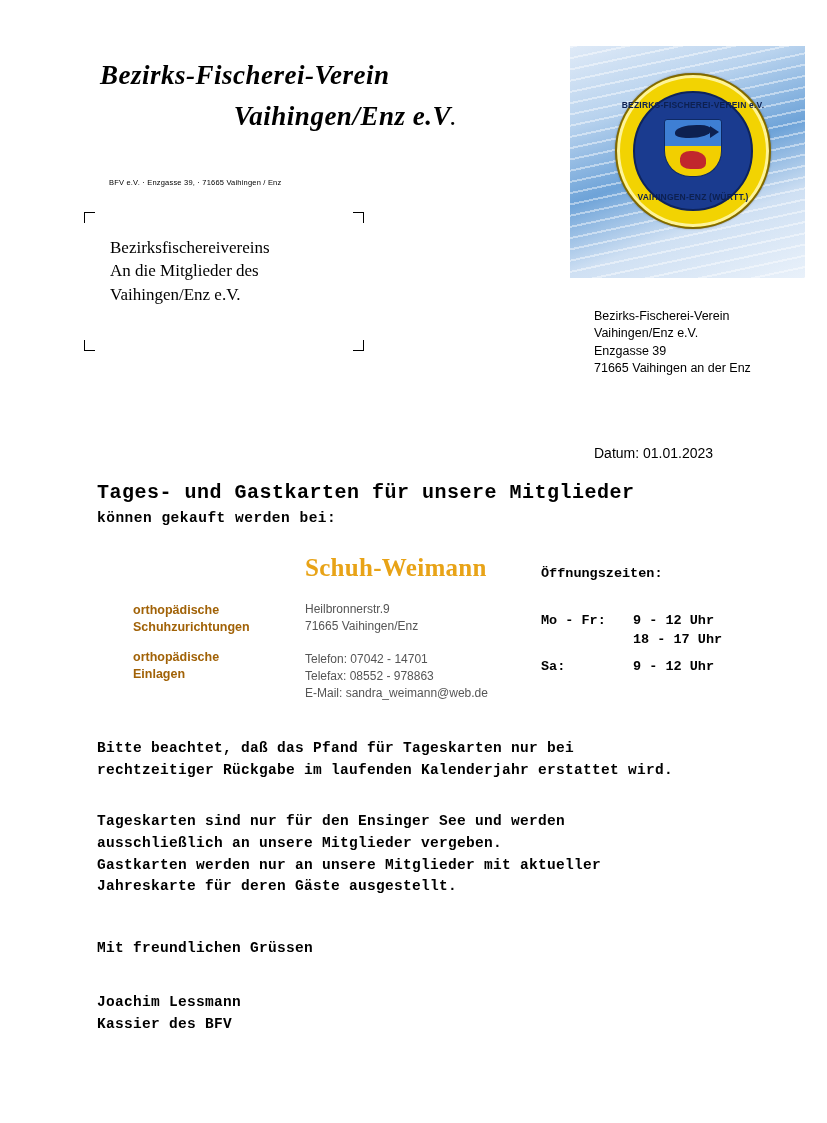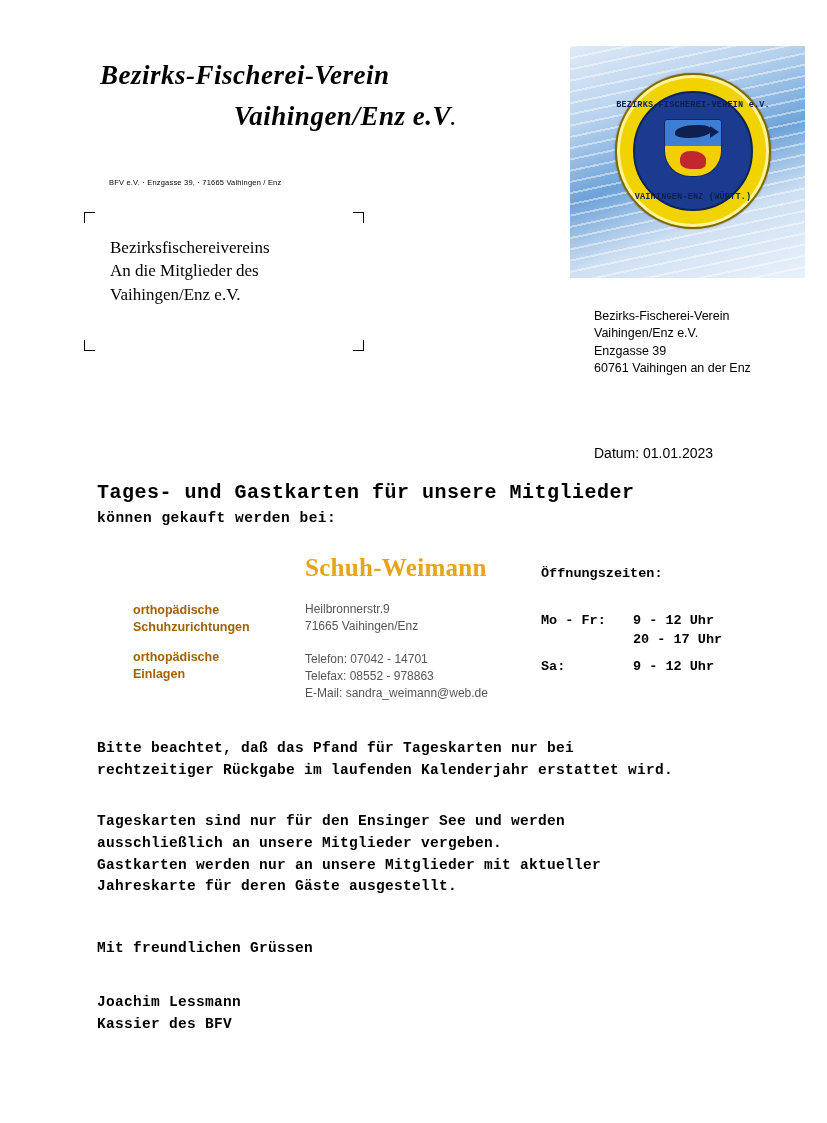--- a/index.html
+++ b/index.html
@@ -121,21 +121,21 @@
     transform: translateX(-50%);
     width: 26px;
     height: 18px;
     background: #c1272d;
     border-radius: 40% 50% 30% 40%;
   }
   .logo-ring-text {
     position: absolute;
     inset: 0;
     color: #0d2050;
-    font-family: Liberation Mono, monospace;
+    font-family: Liberation Sans, sans-serif;
     font-weight: bold;
     font-size: 9px;
   }
   .logo-ring-text span {
     position: absolute;
     white-space: nowrap;
     transform-origin: center;
   }
   .ring-top {
     left: 50%;
@@ -331,21 +331,21 @@
 <div class="address-block">
   <div>Bezirksfischereivereins</div>
   <div>An die Mitglieder des</div>
   <div>Vaihingen/Enz e.V.</div>
 </div>
 
 <div class="org-contact">
   <div>Bezirks-Fischerei-Verein</div>
   <div>Vaihingen/Enz e.V.</div>
   <div>Enzgasse 39</div>
-  <div>60761 Vaihingen an der Enz</div>
+  <div>71665 Vaihingen an der Enz</div>
 </div>
 
 <div class="date-line">Datum: 01.01.2023</div>
 
 <div class="headline">Tages- und Gastkarten für unsere Mitglieder</div>
 <div class="subheadline">können gekauft werden bei:</div>
 
 <div class="shop-name">Schuh-Weimann</div>
 
 <div class="shop-services">
@@ -365,21 +365,21 @@
 
 <div class="hours-title">Öffnungszeiten:</div>
 <table class="hours-table">
   <tbody>
       <tr>
     <td class="day">Mo - Fr:</td>
     <td class="time">9 - 12 Uhr</td>
   </tr>
   <tr>
     <td class="day"></td>
-    <td class="time">20 - 17 Uhr</td>
+    <td class="time">18 - 17 Uhr</td>
   </tr>
   <tr class="gap">
     <td class="day">Sa:</td>
     <td class="time">9 - 12 Uhr</td>
   </tr>
 </tbody>
   </table>
 
 <div class="body-text p1">Bitte beachtet, daß das Pfand für Tageskarten nur bei
 rechtzeitiger Rückgabe im laufenden Kalenderjahr erstattet wird.</div>

